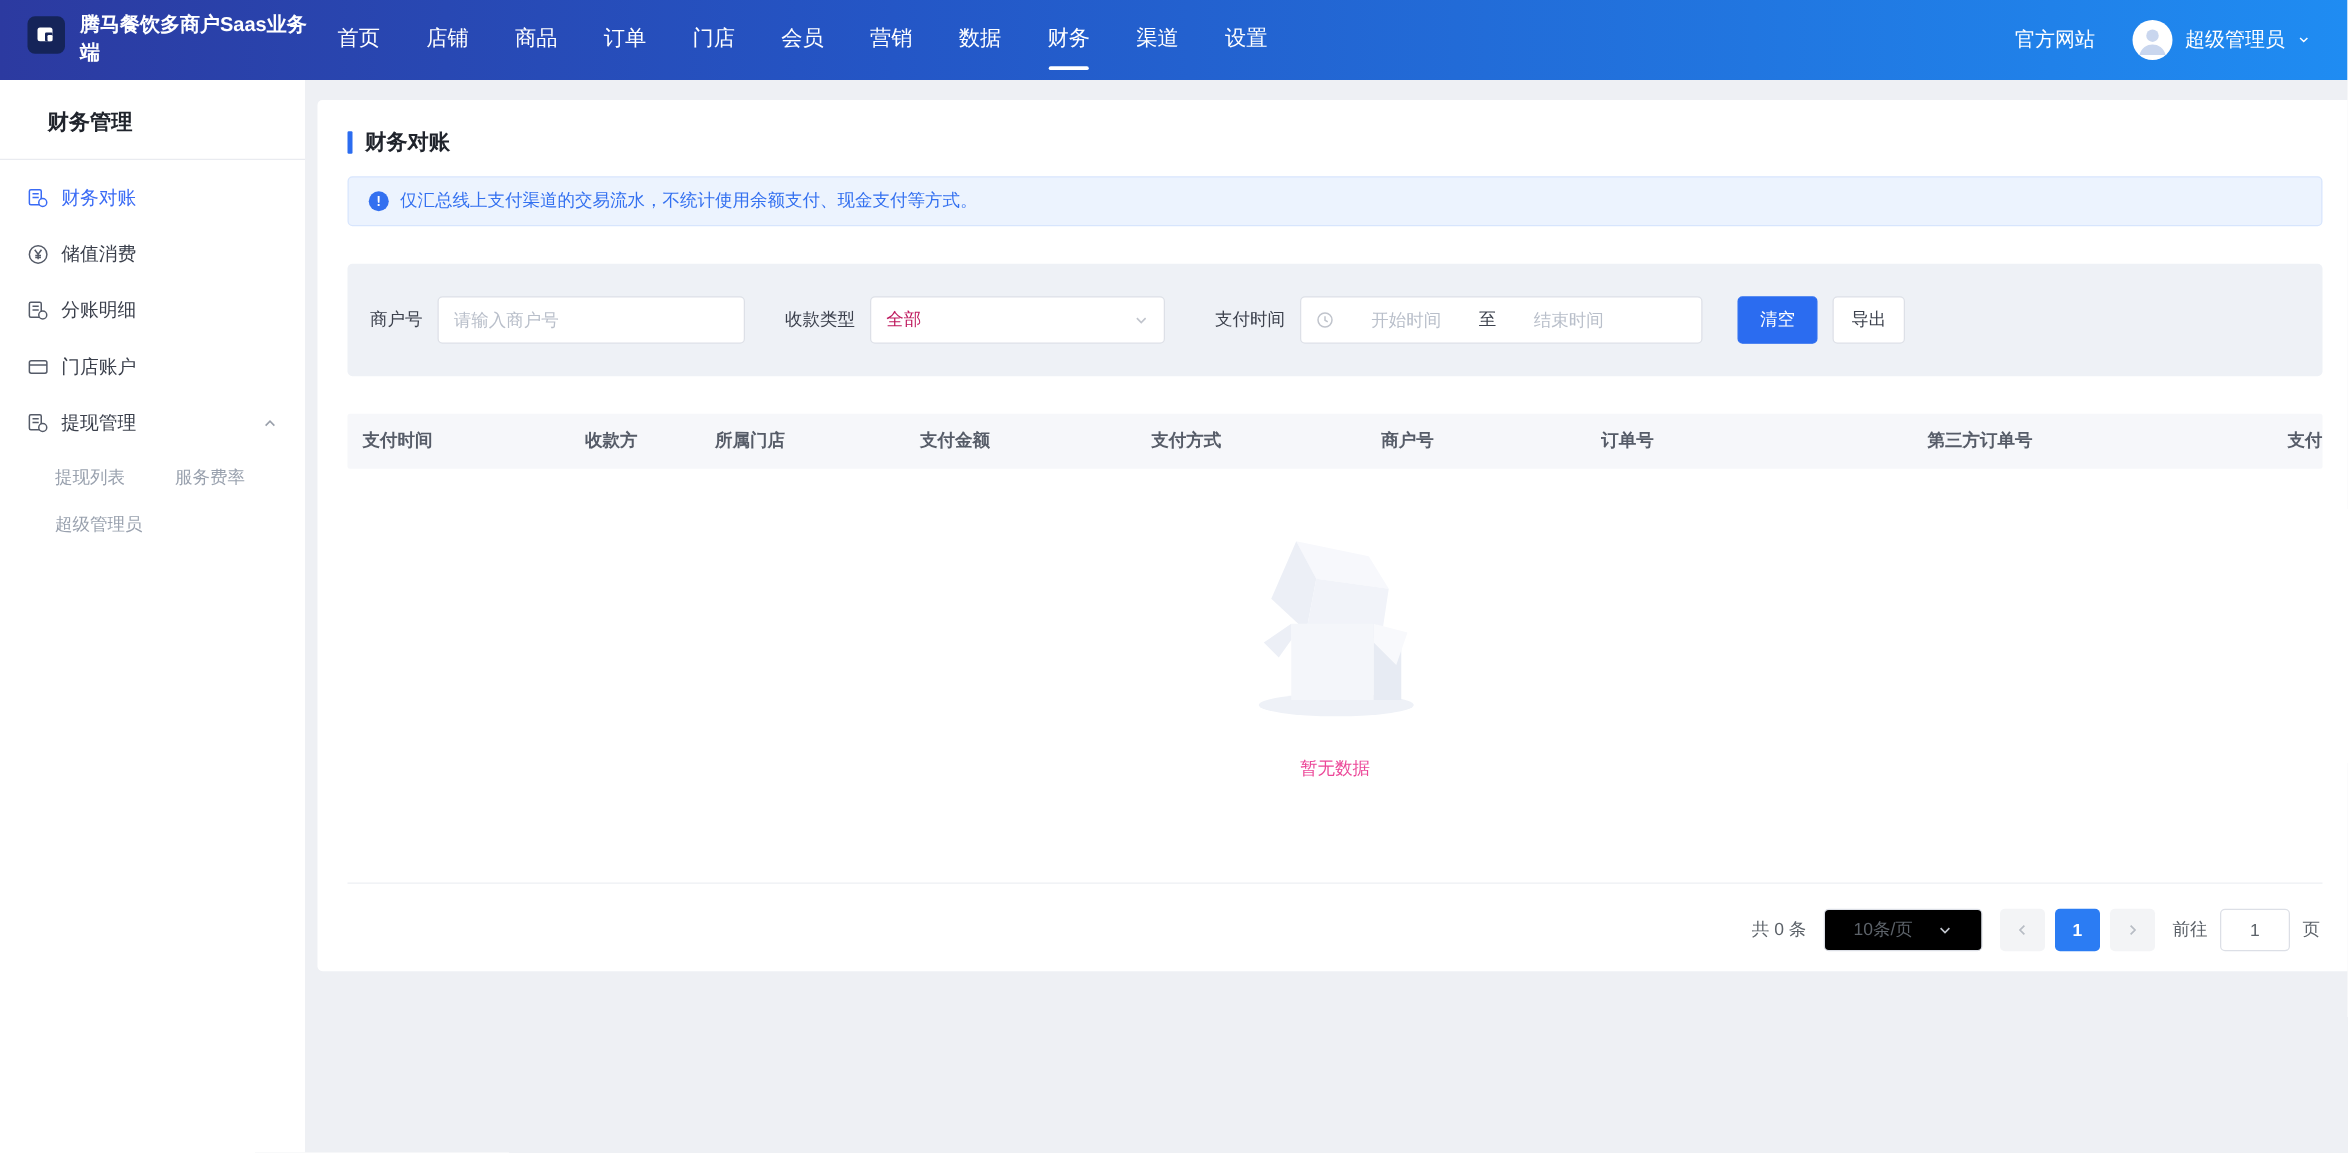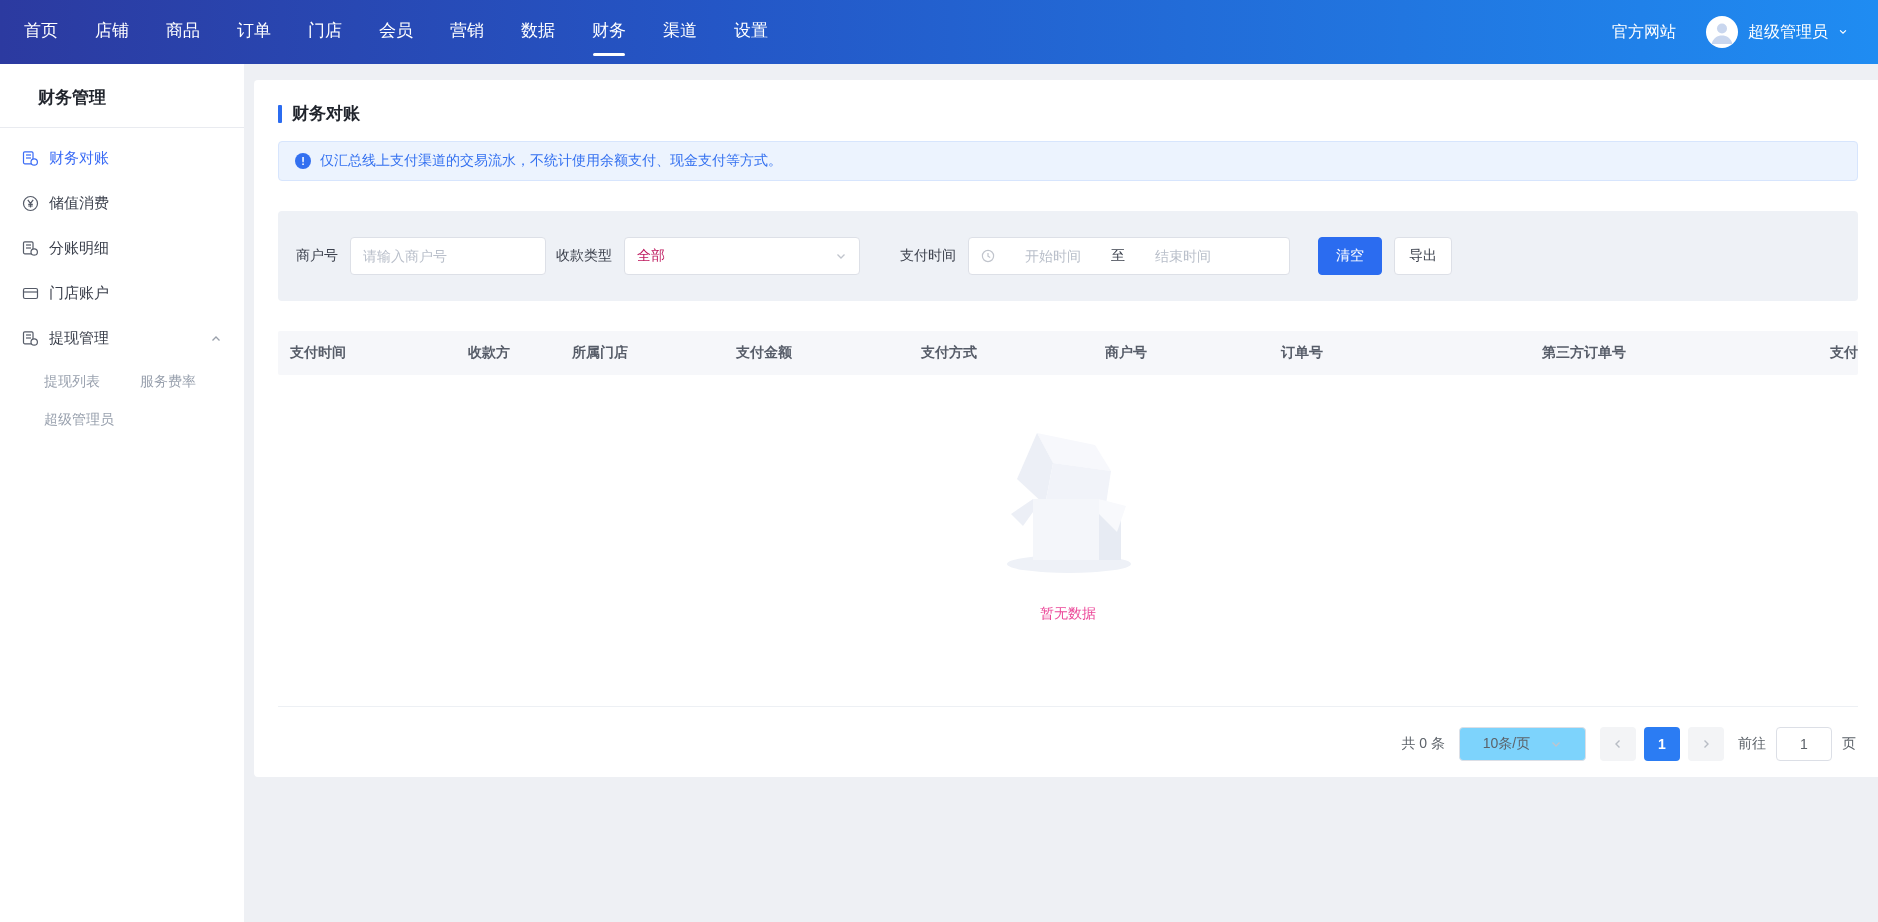--- a/index.html
+++ b/index.html
@@ -6,21 +6,21 @@
   html,body { width:1878px; height:922px; overflow:hidden; }
   body { background:#eef0f4; }
 
   
   .navbar { height:64px; background:linear-gradient(90deg,#2c3aa0 0%, #2456c6 38%, #1f8cf2 100%);
             display:flex; align-items:center; padding:0 30px 0 22px; color:#fff; }
   .brand { display:flex; align-items:flex-start; gap:12px; width:232px; flex:none; }
   .logo { width:30px; height:30px; background:#152459; border-radius:6px; flex:none; margin-top:3px;
           display:flex; align-items:center; justify-content:center; }
   .brand-title { font-size:16px; font-weight:bold; line-height:1.35; width:182px; }
-  .nav-menu { display:flex; gap:33px; font-size:17px; }
+  .nav-menu { display:flex; gap:33px; margin-left:14px; font-size:17px; }
   .nav-item { position:relative; padding:8px 2px 12px; cursor:pointer; white-space:nowrap; }
   .nav-item.active::after { content:""; position:absolute; left:50%; transform:translateX(-50%);
             bottom:-2px; width:32px; height:3px; background:#fff; border-radius:2px; }
   .nav-right { margin-left:auto; display:flex; align-items:center; gap:30px; font-size:16px; }
   .user-chip { display:flex; align-items:center; gap:10px; cursor:pointer; }
   .avatar { width:32px; height:32px; border-radius:50%; background:#fff;
             display:flex; align-items:center; justify-content:center; overflow:hidden; }
   .chev-down-white { width:10px; height:10px; }
 
   
@@ -49,21 +49,21 @@
            color:#3370f0; font-size:14px; }
   .info-icon { width:16px; height:16px; border-radius:50%; background:#3370f0; color:#fff;
                font-size:11px; font-weight:bold; display:flex; align-items:center; justify-content:center;
                flex:none; font-family:"DejaVu Sans Mono",monospace; }
 
   .filter-panel { margin-top:30px; background:#eef1f6; border-radius:4px; height:90px;
                   display:flex; align-items:center; padding:0 18px; font-size:14px; color:#3c414d; }
   .f-label { margin-right:12px; white-space:nowrap; }
   .f-box { background:#fff; border:1px solid #dde0e7; border-radius:4px; height:38px;
            display:flex; align-items:center; }
-  .f-input { width:196px; padding:0 12px; margin-right:10px; }
+  .f-input { width:246px; padding:0 12px; margin-right:32px; }
   .f-input input, .date-input { border:none; outline:none; width:100%; font-size:14px; color:#3c414d;
            background:transparent; }
   .f-input input::placeholder, .date-input::placeholder { color:#b9bfca; }
   .f-select { width:236px; padding:0 12px; margin-right:40px; justify-content:space-between; cursor:pointer; }
   .f-select .sel-value { color:#be185d; }
   .chev { width:12px; height:12px; }
   .f-date { width:322px; padding:0 12px; gap:4px; }
   .date-input { text-align:center; width:108px; }
   .date-sep { color:#3c414d; flex:none; }
   .clock-icon { flex:none; display:flex; }
@@ -79,35 +79,45 @@
   .th:nth-child(4){ width:185px; } .th:nth-child(5){ width:184px; } .th:nth-child(6){ width:176px; }
   .th:nth-child(7){ width:261px; } .th:nth-child(8){ width:288px; }
   .th:nth-child(9){ flex:1 1 0; min-width:0; overflow:hidden; }
 
   .table-body { height:332px; position:relative; border-bottom:1px solid #edf0f4; }
   .empty-wrap { position:absolute; left:50%; top:52px; transform:translateX(-50%); text-align:center; }
   .empty-text { margin-top:24px; color:#ec4899; font-size:14px; }
 
   .pagination { display:flex; justify-content:flex-end; align-items:center; gap:14px;
                 padding:20px 2px; font-size:14px; color:#5c6269; }
-  .page-size { width:127px; height:34px; border:1px solid #dcdfe6; border-radius:4px; background:#7dd3fc;
+  .page-size { width:127px; height:34px; border:1px solid #dcdfe6; border-radius:4px; background:#000000;
                display:flex; align-items:center; justify-content:center; gap:20px; cursor:pointer; }
   .pager { display:flex; gap:8px; align-items:center; }
   .page-btn { width:36px; height:34px; background:#f3f4f6; border-radius:4px; display:flex;
               align-items:center; justify-content:center; color:#b7bcc4; cursor:pointer; }
   .page-current { width:36px; height:34px; background:#2b7cf3; border-radius:4px; color:#fff;
                   font-weight:bold; display:flex; align-items:center; justify-content:center; cursor:pointer; }
   .goto { display:flex; align-items:center; gap:10px; }
   .goto input { width:56px; height:34px; border:1px solid #dcdfe6; border-radius:4px; text-align:center;
                 font-size:14px; color:#5c6269; outline:none; }
 </style>
 </head>
 <body>
 
 <header class="navbar">
+  <div class="brand">
+    <div class="logo">
+      <svg width="18" height="18" viewBox="0 0 18 18">
+        <rect x="2" y="3" width="12" height="11" rx="2" fill="#ffffff"></rect>
+        <rect x="8" y="7" width="6" height="7" rx="1" fill="#152459"></rect>
+        <rect x="10" y="9" width="4" height="5" rx="1" fill="#ffffff"></rect>
+      </svg>
+    </div>
+    <div class="brand-title">腾马餐饮多商户Saas业务端</div>
+  </div>
   <nav class="nav-menu">
     <span class="nav-item">首页</span>
     <span class="nav-item">店铺</span>
     <span class="nav-item">商品</span>
     <span class="nav-item">订单</span>
     <span class="nav-item">门店</span>
     <span class="nav-item">会员</span>
     <span class="nav-item">营销</span>
     <span class="nav-item">数据</span>
     <span class="nav-item active">财务</span>

